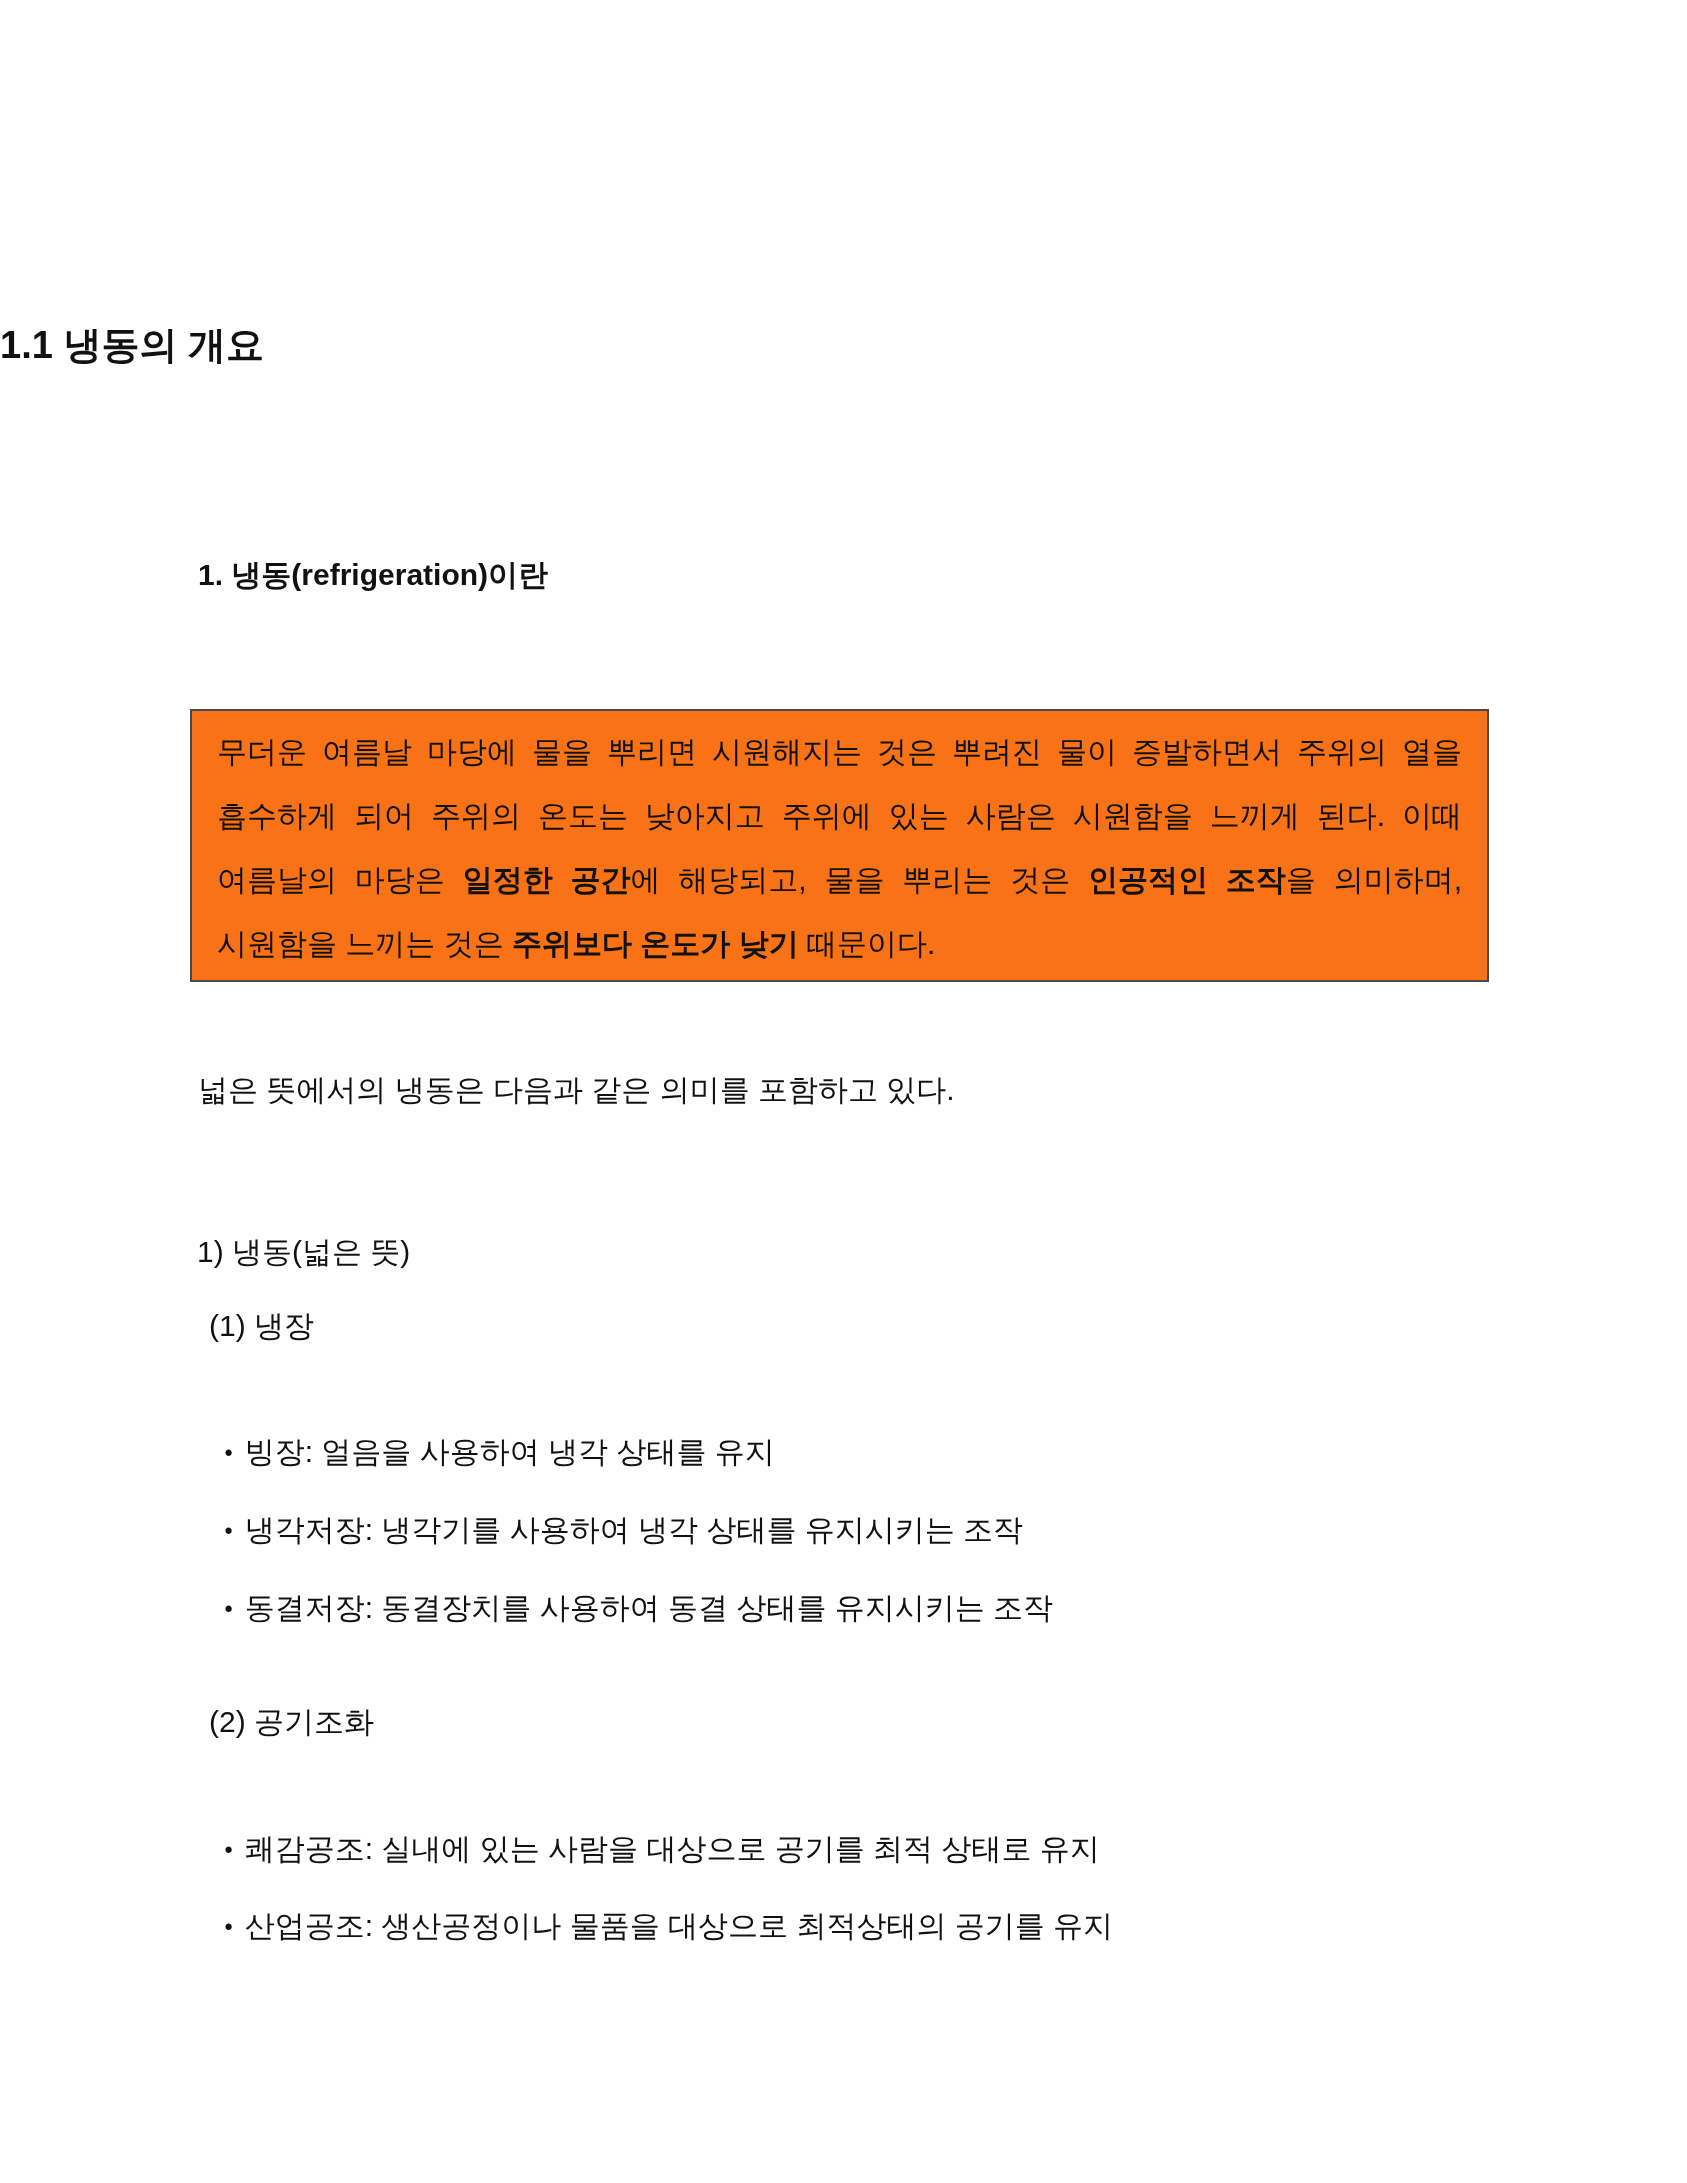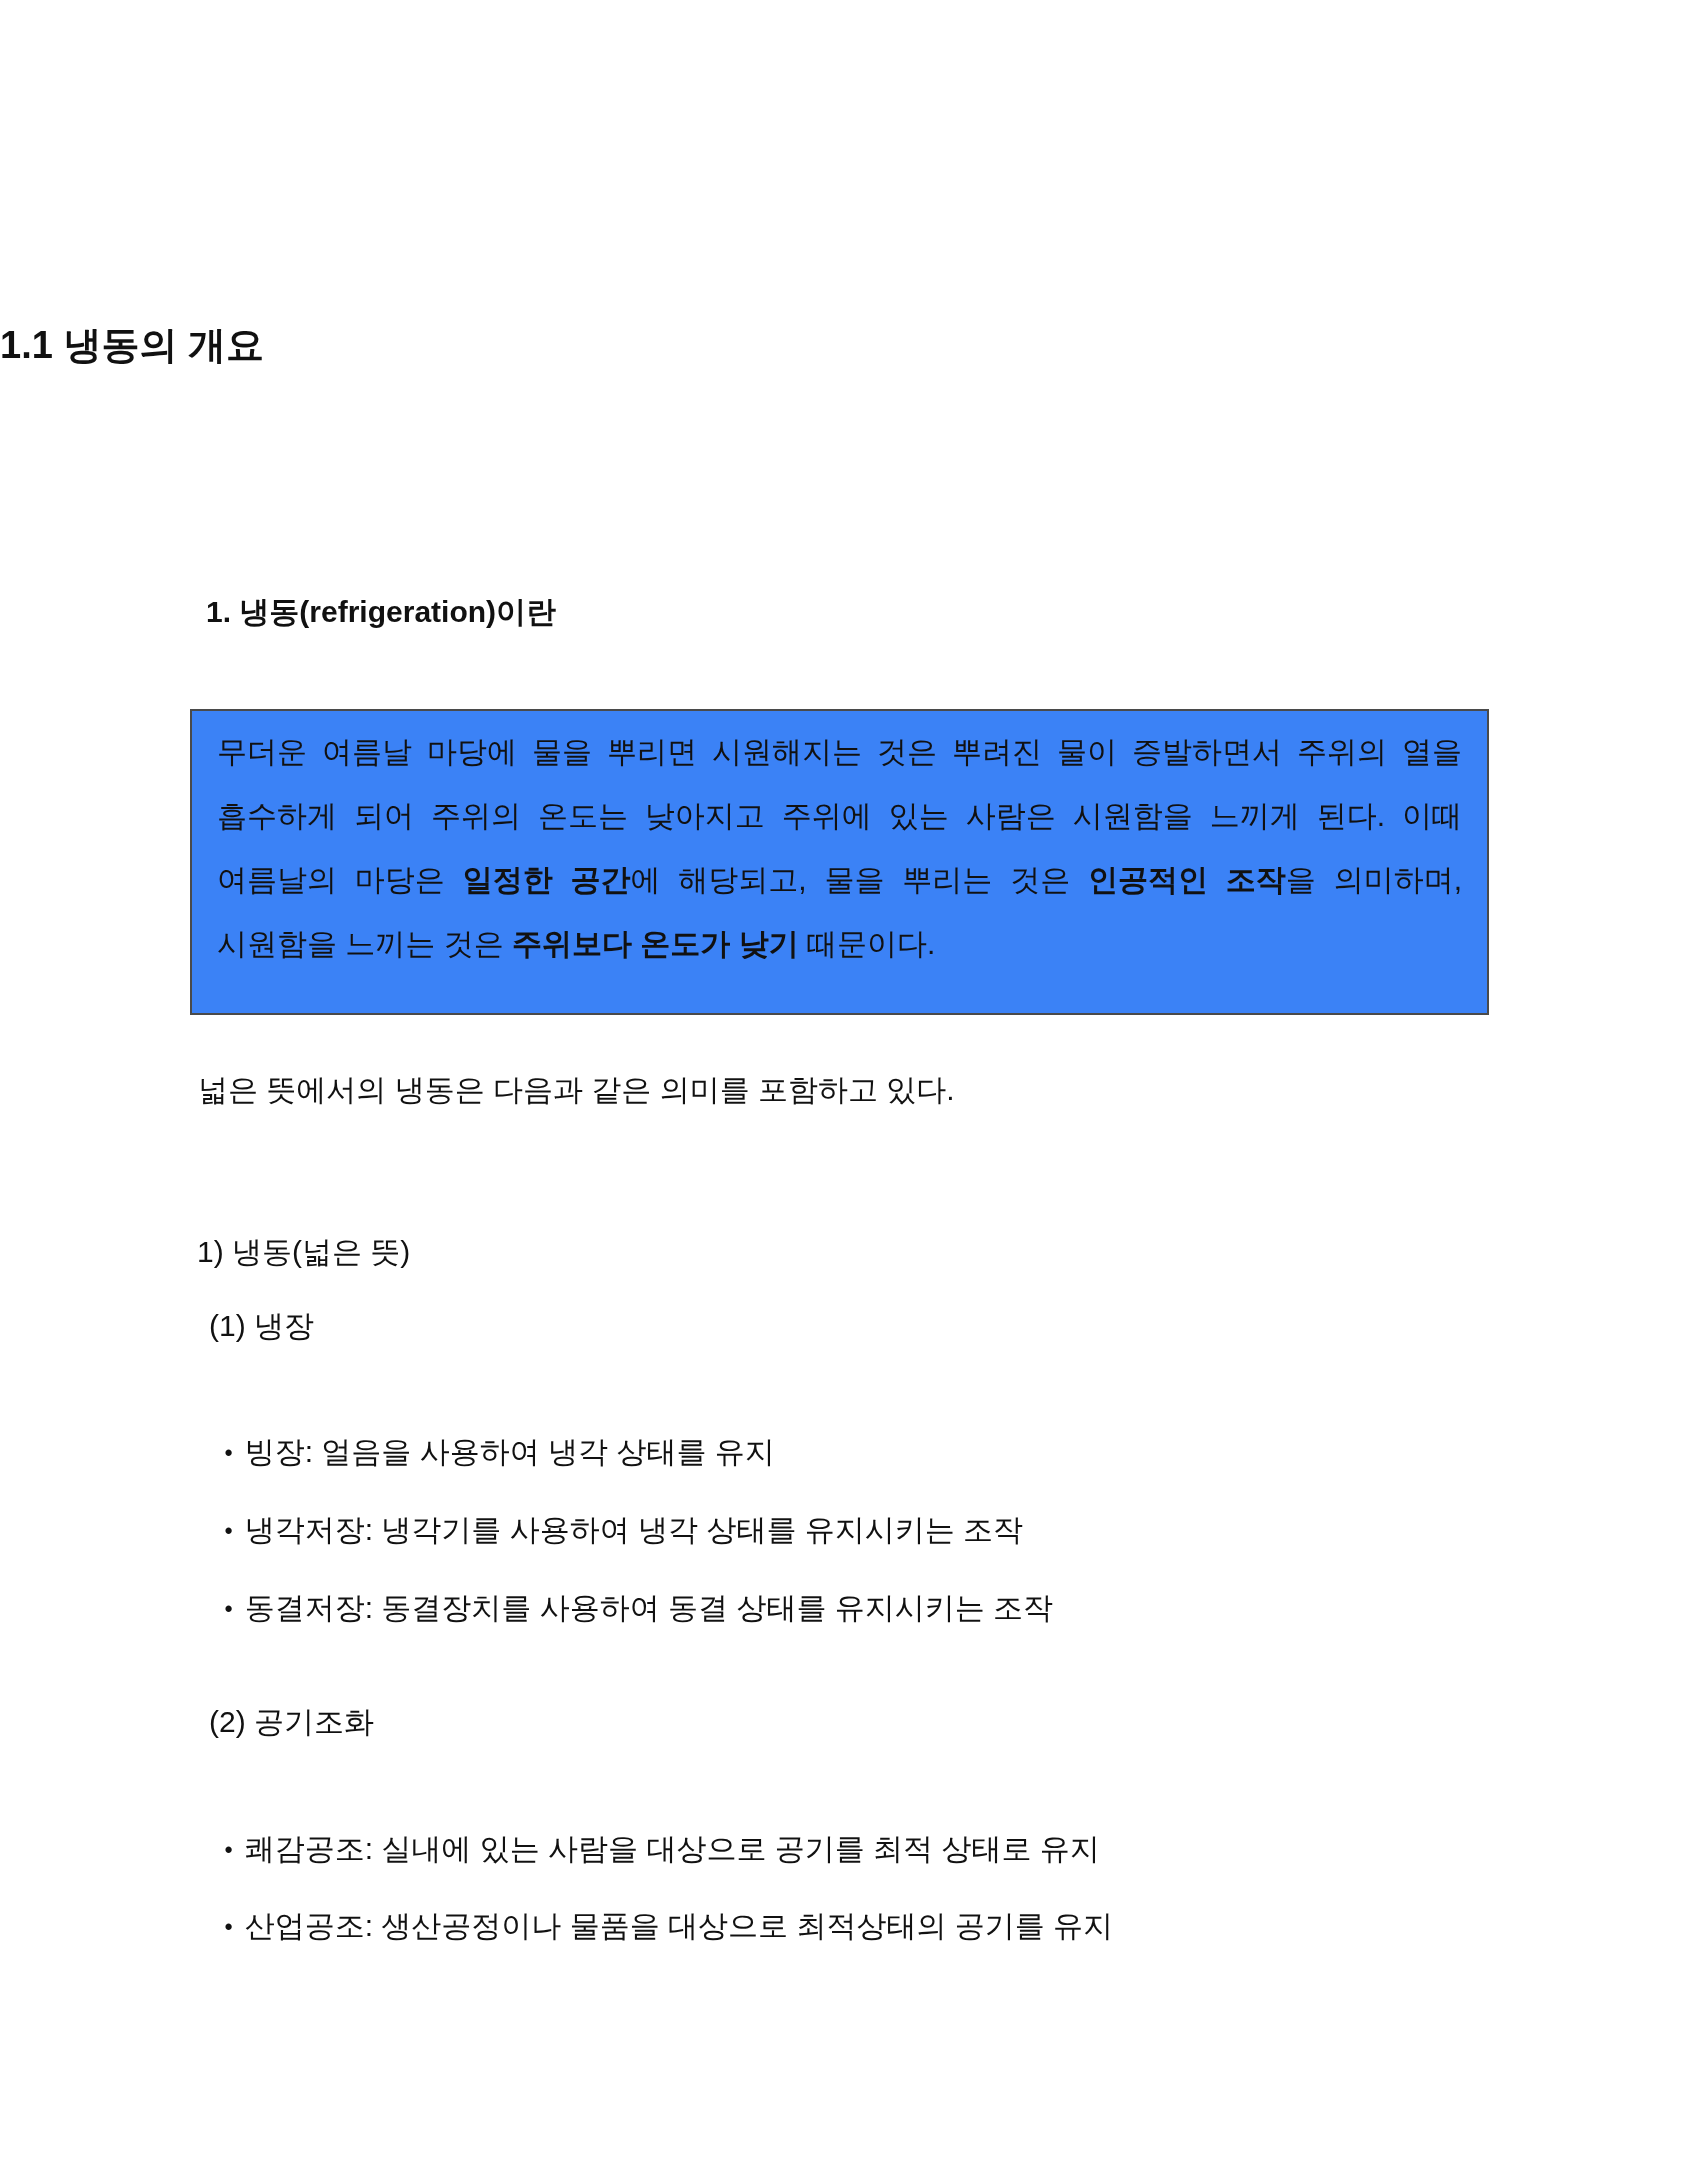--- a/index.html
+++ b/index.html
@@ -42,46 +42,45 @@
     top: 398px;
     left: 0;
     width: 100%;
     text-align: center;
     font-size: 35px;
     font-weight: bold;
     line-height: 1.2;
   }
   .sec-heading {
     top: 556px;
-    left: 206px;
+    left: 198px;
     font-size: 30px;
     font-weight: bold;
     line-height: 1.25;
-    margin-top: 37px;
   }
   .body-line {
     font-size: 30px;
     line-height: 1.35;
   }
   .def-line {
     top: 638px;
     left: 198px;
     padding-left: 9.3px;
   }
   .def-line .small-dot { margin-right: 9.3px; }
 
   .example-box {
     top: 709px;
     left: 190px;
     width: 1299px;
-    height: 306px;
+    height: 273px;
     border: 2px solid #4a4a4a;
     box-sizing: border-box;
     padding: 9.3px 25px 0 25px;
-    background: #3b82f6;
+    background: #f97316;
   }
   .example-box p {
     margin: 0;
     font-size: 30px;
     line-height: 64px;
     text-align: justify;
     text-align-last: left;
     word-break: keep-all;
   }
   .b { font-weight: bold; }

